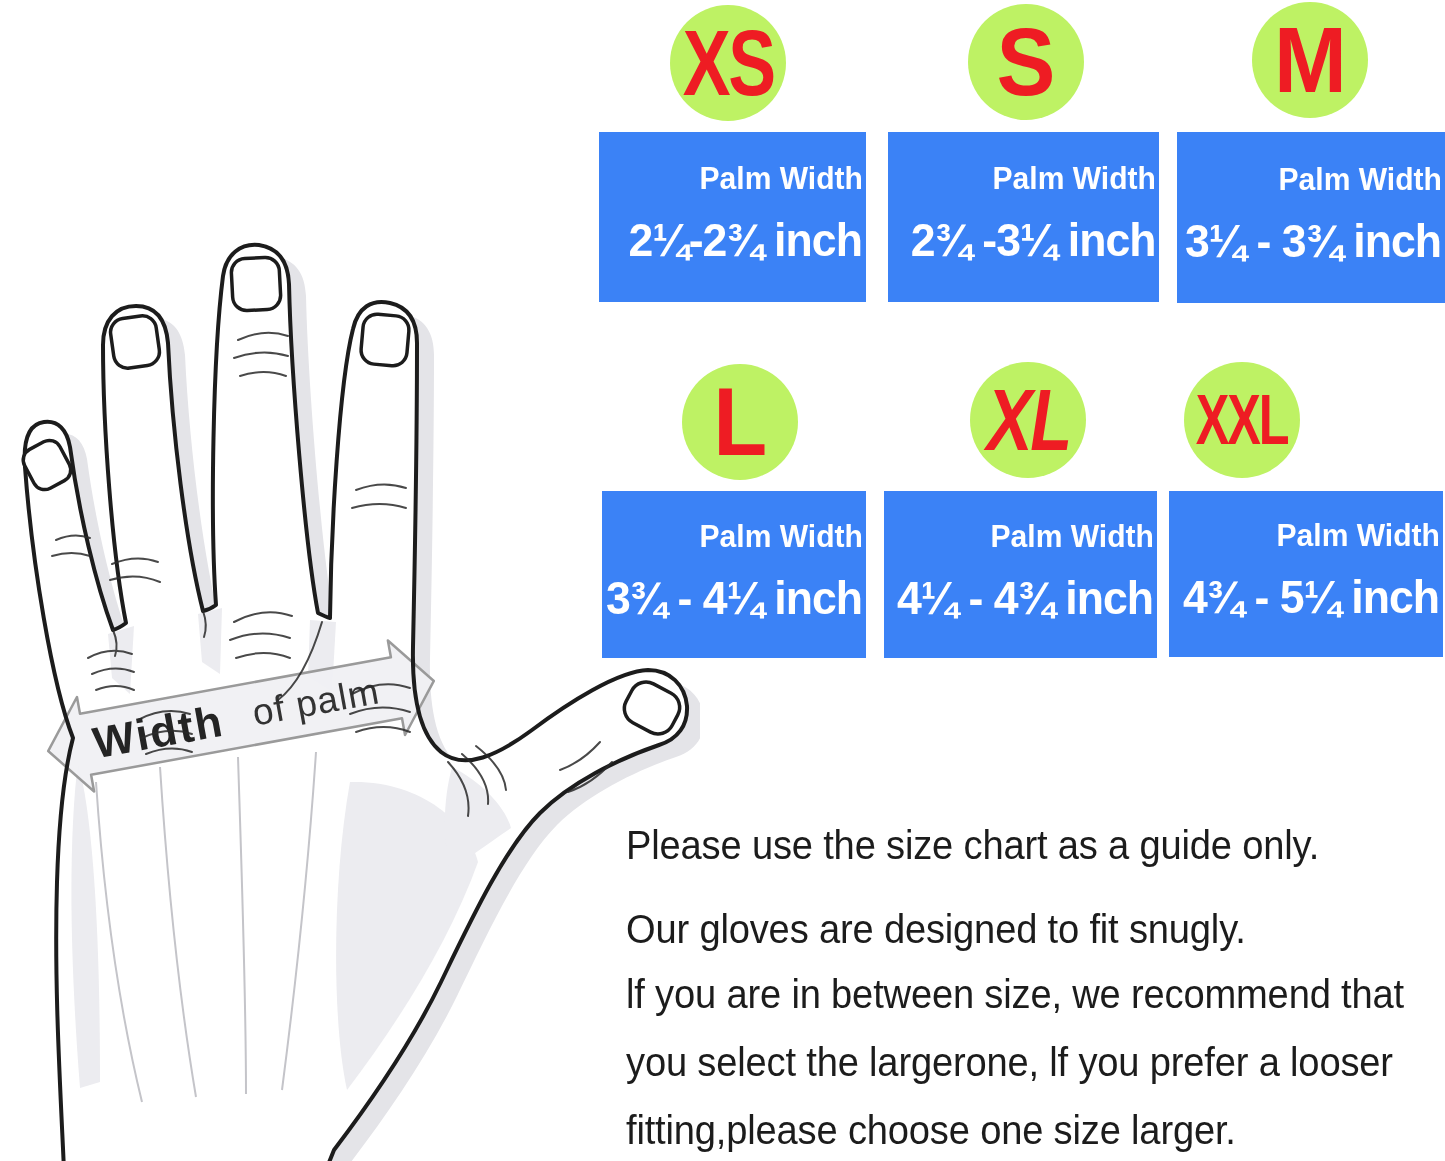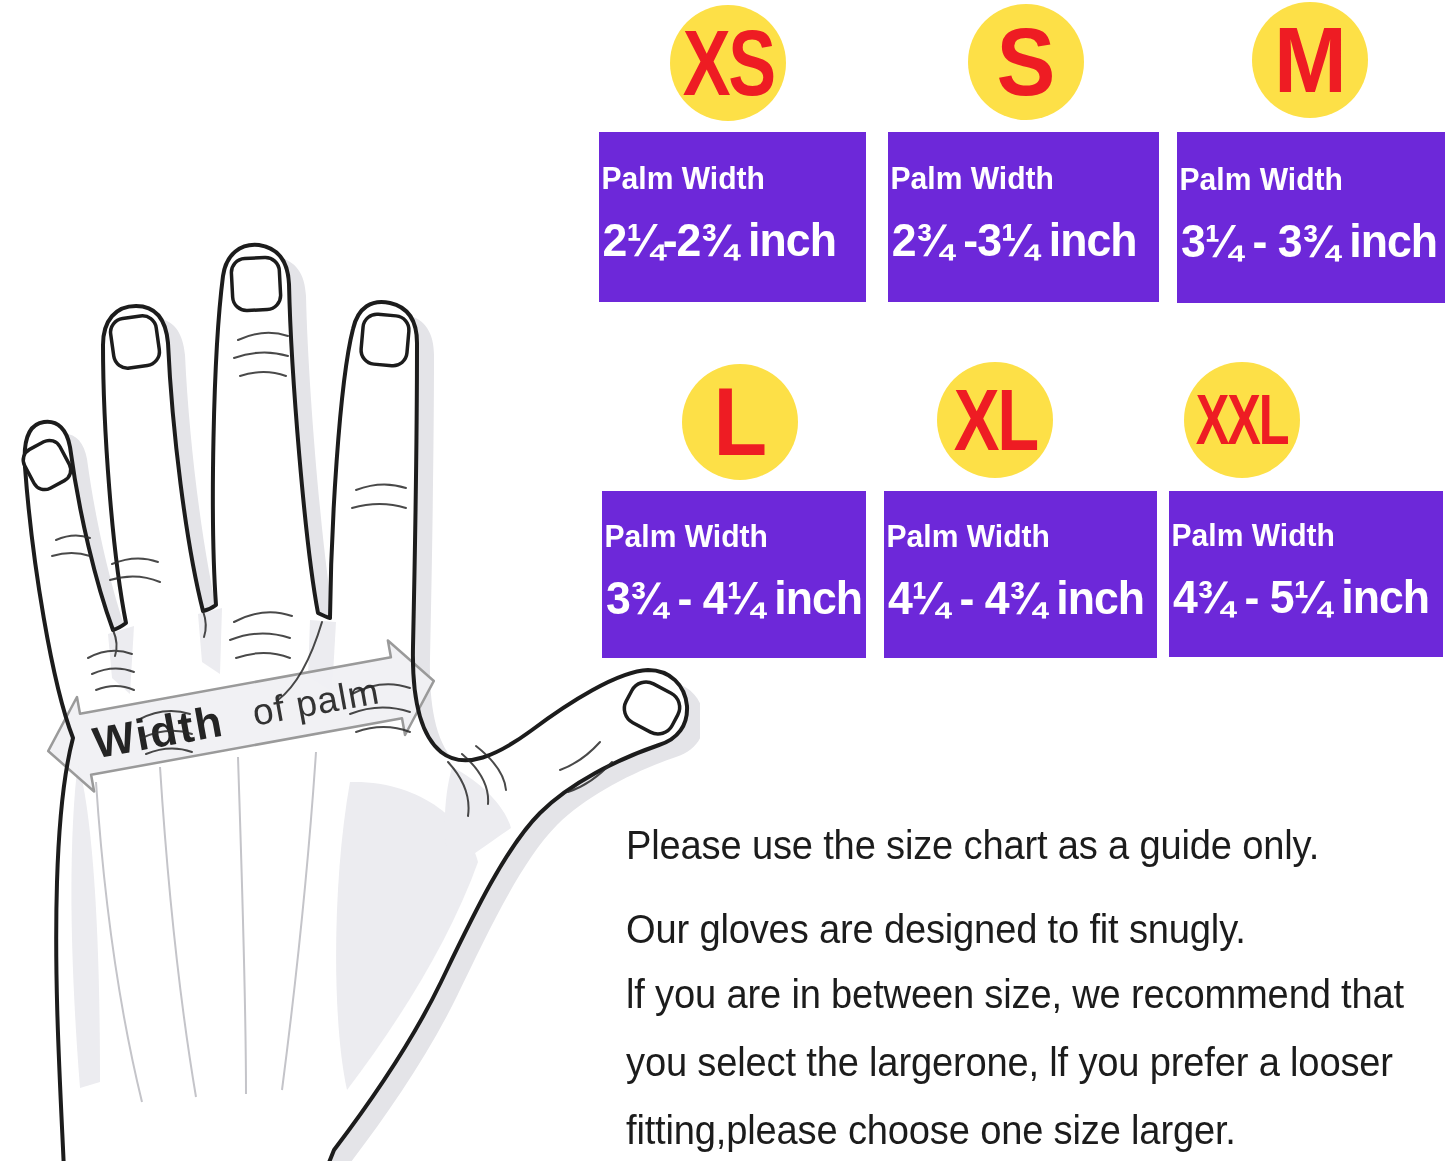--- a/index.html
+++ b/index.html
@@ -5,43 +5,43 @@
   html,body{margin:0;padding:0;}
   body{
     width:1445px;height:1161px;position:relative;overflow:hidden;
     background:#ffffff;
     font-family:"Liberation Sans","DejaVu Sans",sans-serif;
   }
 
   
   .badge{
     position:absolute;width:116px;height:116px;border-radius:50%;
-    background:#fde047;display:flex;align-items:center;justify-content:center;
+    background:#bef264;display:flex;align-items:center;justify-content:center;
   }
   .badge span{
     color:#ee1c23;font-weight:bold;line-height:1;display:block;
   }
   .b-xs {font-size:92px;transform:scaleX(.78);letter-spacing:-3px;}
   .b-s  {font-size:96px;transform:scaleX(.92);}
   .b-m  {font-size:92px;transform:scaleX(.95);}
   .b-l  {font-size:96px;transform:scaleX(.92);}
   .b-xl {font-size:88px;transform:scaleX(.78);letter-spacing:-3px;}
   .b-xxl{font-size:70px;transform:scaleX(.72);letter-spacing:-3px;}
 
   #badge-xs {left:670px;top:5px;}
   #badge-s  {left:968px;top:4px;}
   #badge-m  {left:1252px;top:2px;}
   #badge-l  {left:682px;top:364px;}
-  #badge-xl {left:937px;top:362px;}
+  #badge-xl {left:970px;top:362px;font-style:italic;}
   #badge-xxl{left:1184px;top:362px;}
 
   
   .sizebox{
-    position:absolute;background:#6d28d9;color:#fff;
-    display:flex;flex-direction:column;align-items:flex-start;justify-content:center;
+    position:absolute;background:#3b82f6;color:#fff;
+    display:flex;flex-direction:column;align-items:flex-end;justify-content:center;
   }
   .sizebox .palm{
     font-size:31px;font-weight:bold;letter-spacing:0px;transform:scaleX(.97);
     margin-bottom:16px;margin-top:-6px;
   }
   .sizebox .range{
     font-size:46px;font-weight:bold;letter-spacing:-1px;transform:scaleX(.97);
     white-space:nowrap;
   }
   #box-xs {left:599px;top:132px;width:267px;height:170px;}

